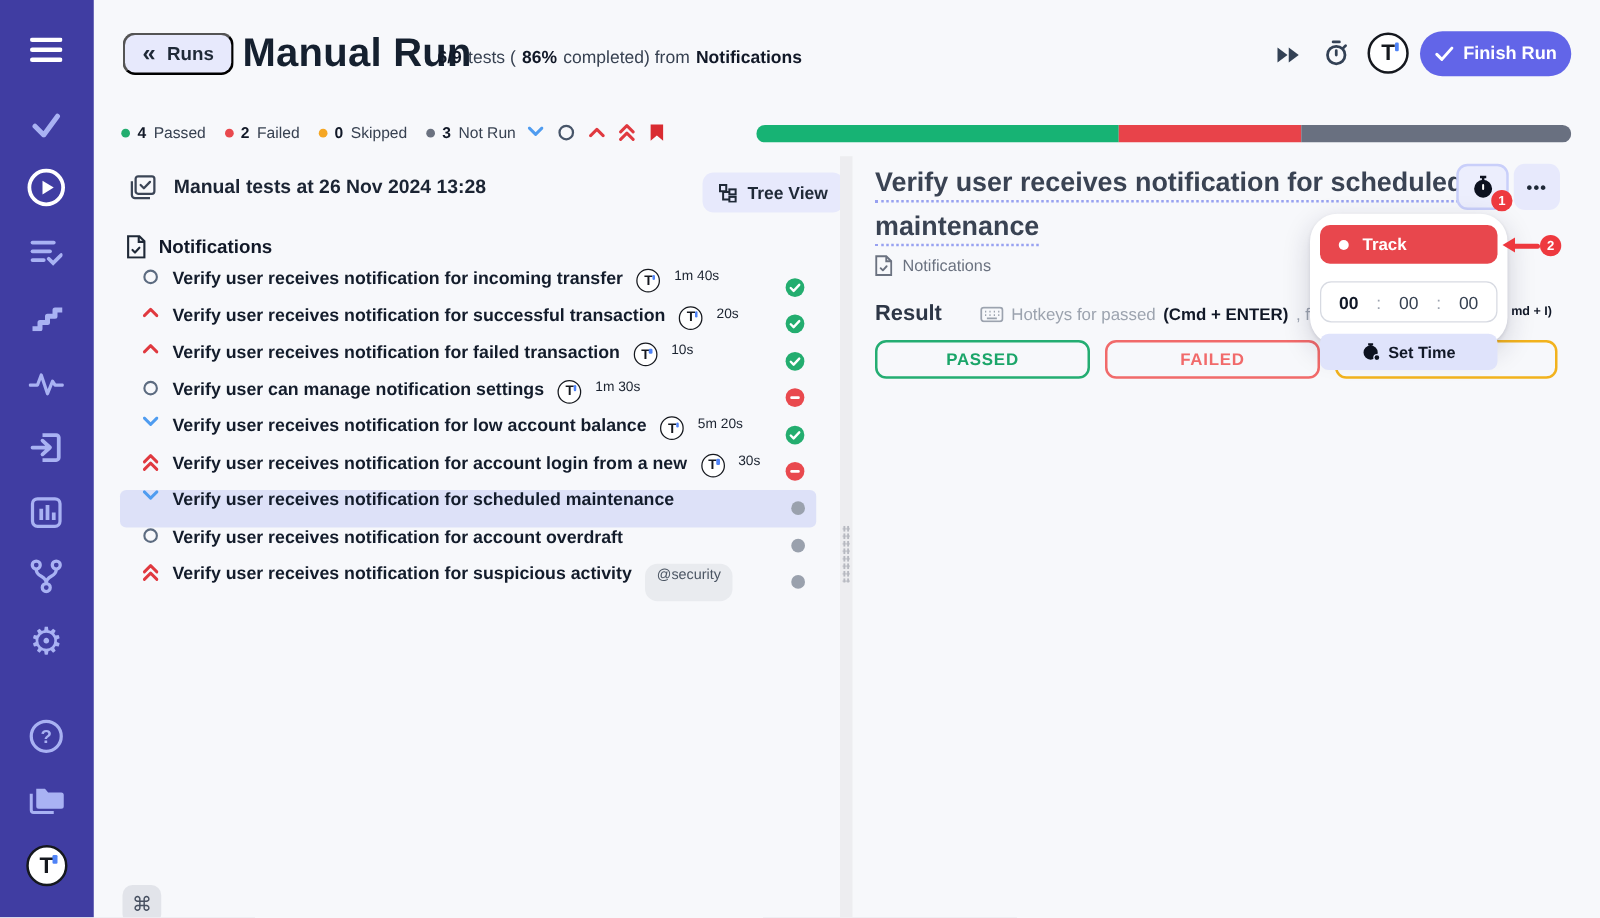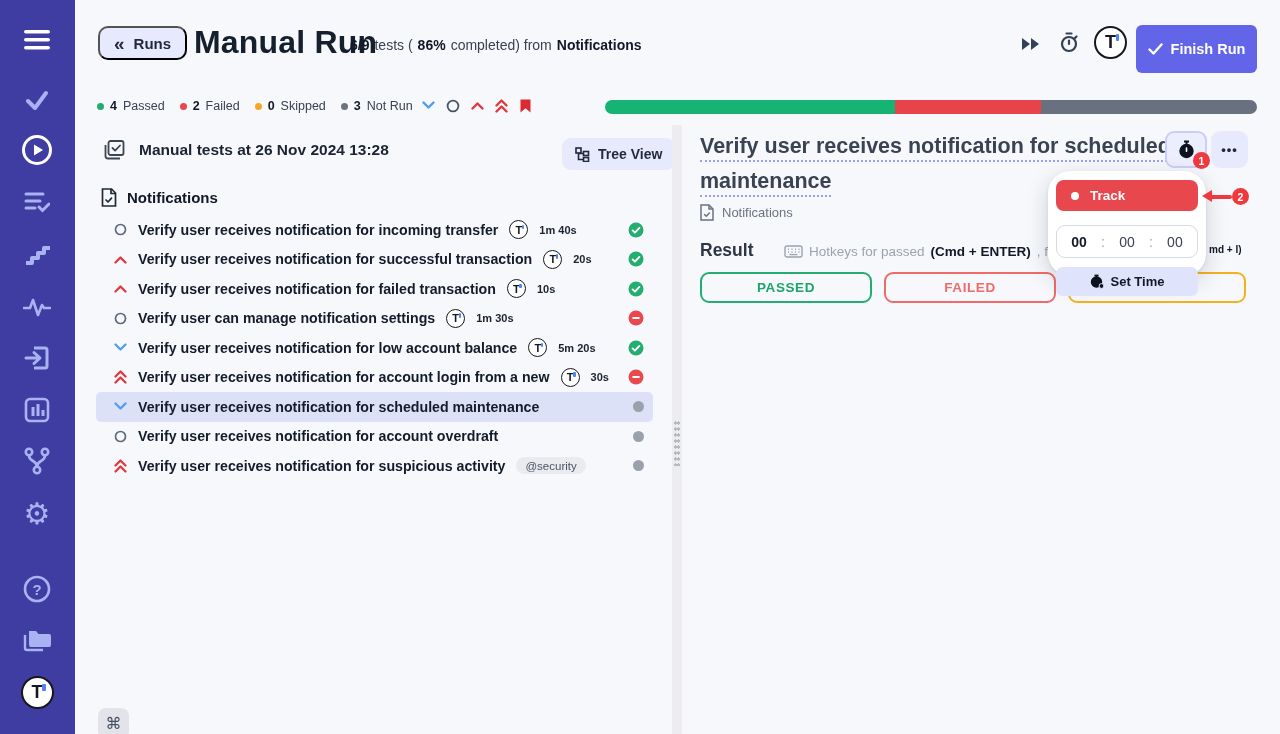--- a/index.html
+++ b/index.html
@@ -18,46 +18,46 @@
   .tlogo .acc{position:absolute;background:#4f83f7;border-radius:1px}
 
   
   .runs-chip{left:98px;top:26px;height:34px;padding:0 14px;border-radius:10px;background:#e7e9fc;
              display:flex;align-items:center;gap:9px;font-size:15px;font-weight:700;color:#1f2937;cursor:pointer}
   .runs-chip .laquo{font-size:19px;font-weight:800;line-height:1}
   .page-title{left:194px;top:24px;font-size:32px;font-weight:800;letter-spacing:.2px;color:#15202f}
   .subtitle{left:350px;top:37px;font-size:14px;color:#374151;display:flex;gap:5px;align-items:baseline}
   .subtitle b{color:#111827}
   .topicon{display:flex;align-items:center;justify-content:center;width:30px;height:30px;cursor:pointer}
-  .finish-btn{left:1136px;top:25px;width:121px;height:48px;background:#6265e8;border:none;border-radius:6px;
+  .finish-btn{left:1136px;top:25px;width:121px;height:36px;background:#6265e8;border:none;border-radius:18px;
               color:#fff;font-weight:700;font-size:14.5px;display:flex;align-items:center;justify-content:center;
               gap:8px;cursor:pointer;font-family:inherit}
 
   
   .legend{left:97px;top:99px;display:flex;align-items:center;gap:15px;font-size:12.5px;color:#374151}
   .leg-item{display:flex;align-items:center;gap:6px}
   .leg-dot{width:7px;height:7px;border-radius:50%}
   .leg-item b{color:#111827}
   .filters{left:422px;top:98px;display:flex;align-items:center;gap:11px}
   .filters>span{display:flex;align-items:center;cursor:pointer}
   .progress{left:605px;top:100px;width:652px;height:14px;border-radius:7px;overflow:hidden;display:flex}
   .pr-seg{height:100%}
 
   
   .run-header{left:104px;top:140px;display:flex;align-items:center;gap:14px}
   .run-title{font-size:15.5px;font-weight:700;color:#1b2433}
   .treeview-btn{left:562px;top:138px;height:32px;padding:0 13px;background:#e7e9fc;border:none;border-radius:9px;
                 display:flex;align-items:center;gap:8px;font-size:14px;font-weight:600;color:#1f2937;cursor:pointer;font-family:inherit}
   .suite-row{left:101px;top:188px;display:flex;align-items:center;gap:10px;font-size:15px;font-weight:700;color:#111827}
   .test-list{left:96px;top:215px;width:557px}
-  .test-row{height:29.5px;display:flex;align-items:center;gap:11px;padding:0 9px 0 18px;border-radius:5px;cursor:pointer}
+  .test-row{height:29.5px;display:flex;gap:11px;padding:0 9px 0 18px;border-radius:5px;cursor:pointer}
   .test-row.selected{background:#dde1f8}
   .t-title{font-size:14.2px;font-weight:600;color:#131c2b;white-space:nowrap}
   .pri{width:13px;display:flex;justify-content:center}
-  .dur{font-size:11px;font-weight:700;color:#1a222f;white-space:nowrap}
+  .dur{font-size:11px;font-weight:400;color:#1a222f;white-space:nowrap}
   .tag-pill{background:#e9ebef;border-radius:10px;padding:2.5px 9px;font-size:11.5px;color:#4b5563}
   .st{margin-left:auto;display:flex;align-items:center}
   .dot-nr{width:11px;height:11px;border-radius:50%;background:#9aa1ad;display:block}
   .tlogo-mini{width:19px;height:19px;font-size:11px;border-width:1.6px;flex:none}
   .tlogo-mini .acc{width:2.5px;height:4.5px;right:3px;top:3.5px}
   .cmd-btn{left:98px;top:708px;width:31px;height:31px;background:#e2e4ea;border:none;border-radius:8px;
            font-family:"DejaVu Sans",sans-serif;font-size:16px;color:#475061;cursor:pointer}
 
   
   .divider{left:672px;top:125px;width:10px;height:609px;background:#ededf0;cursor:col-resize}

